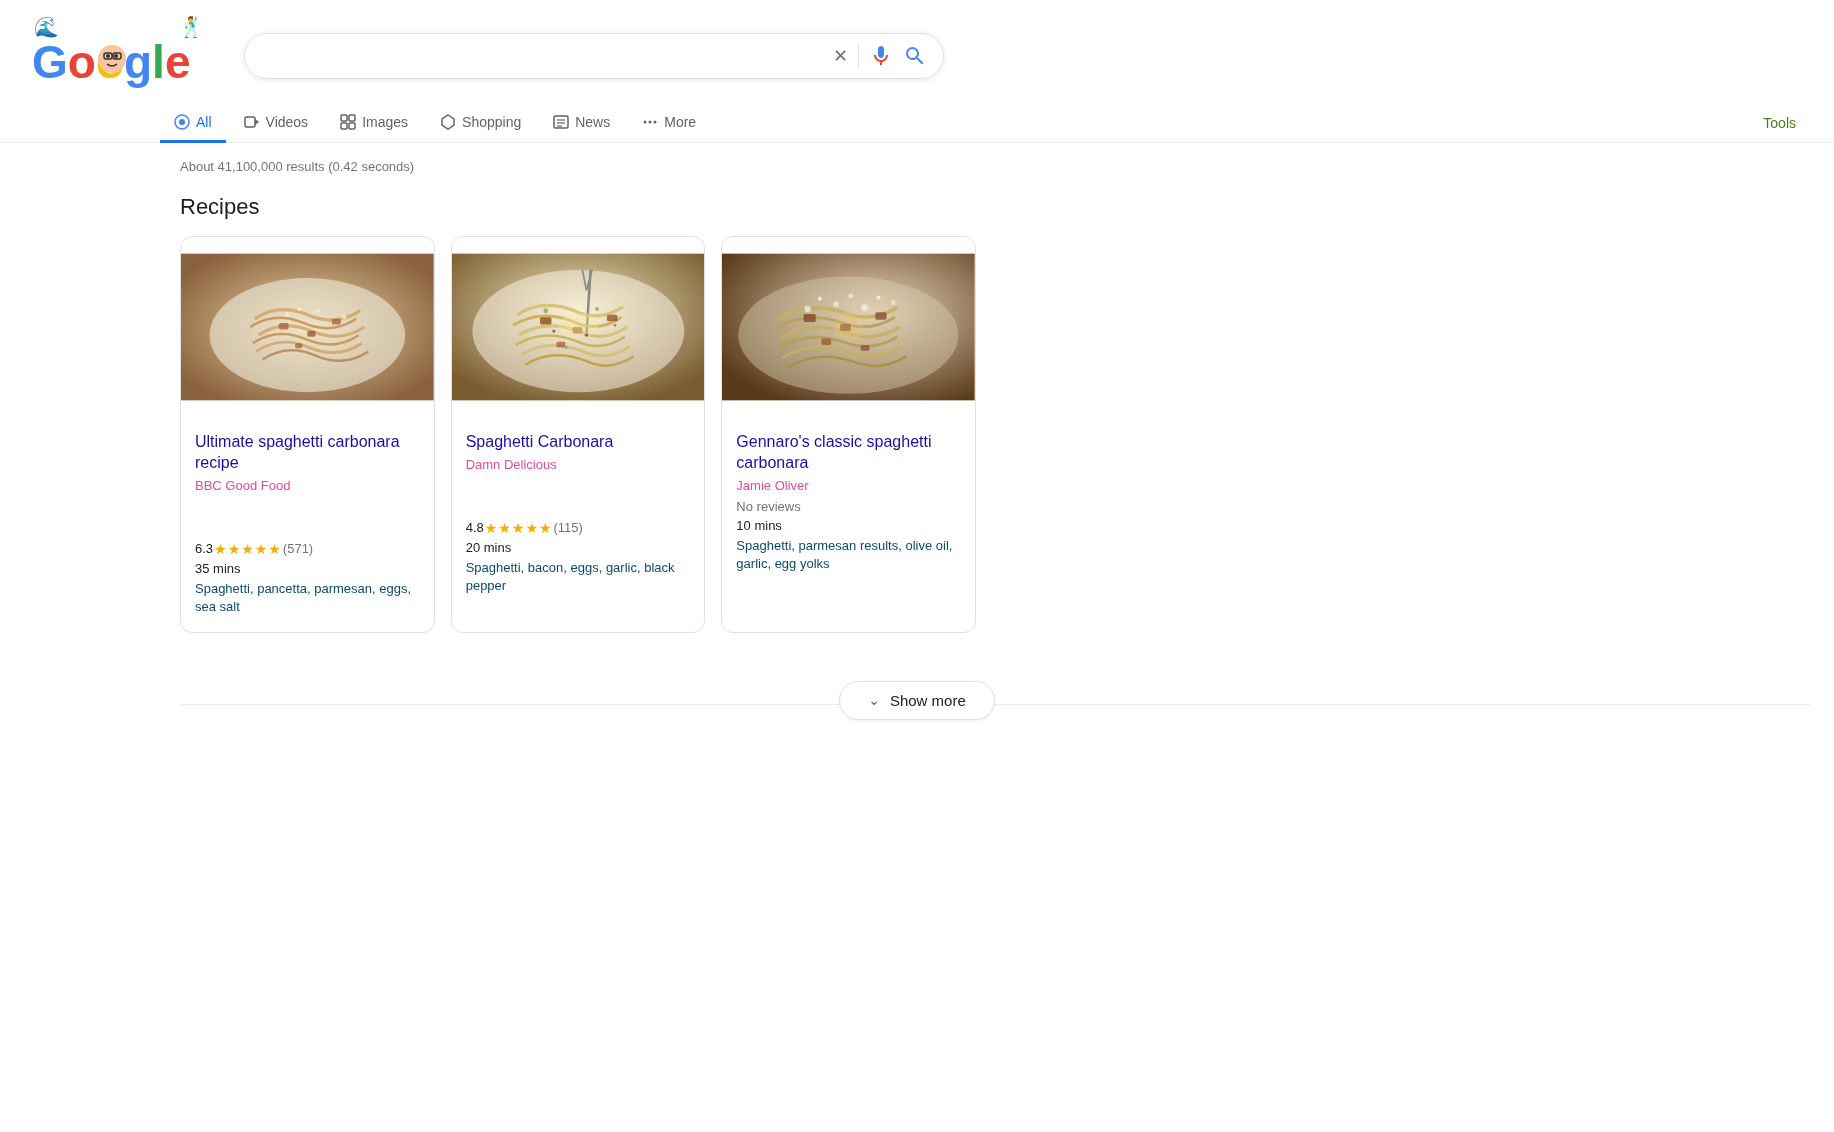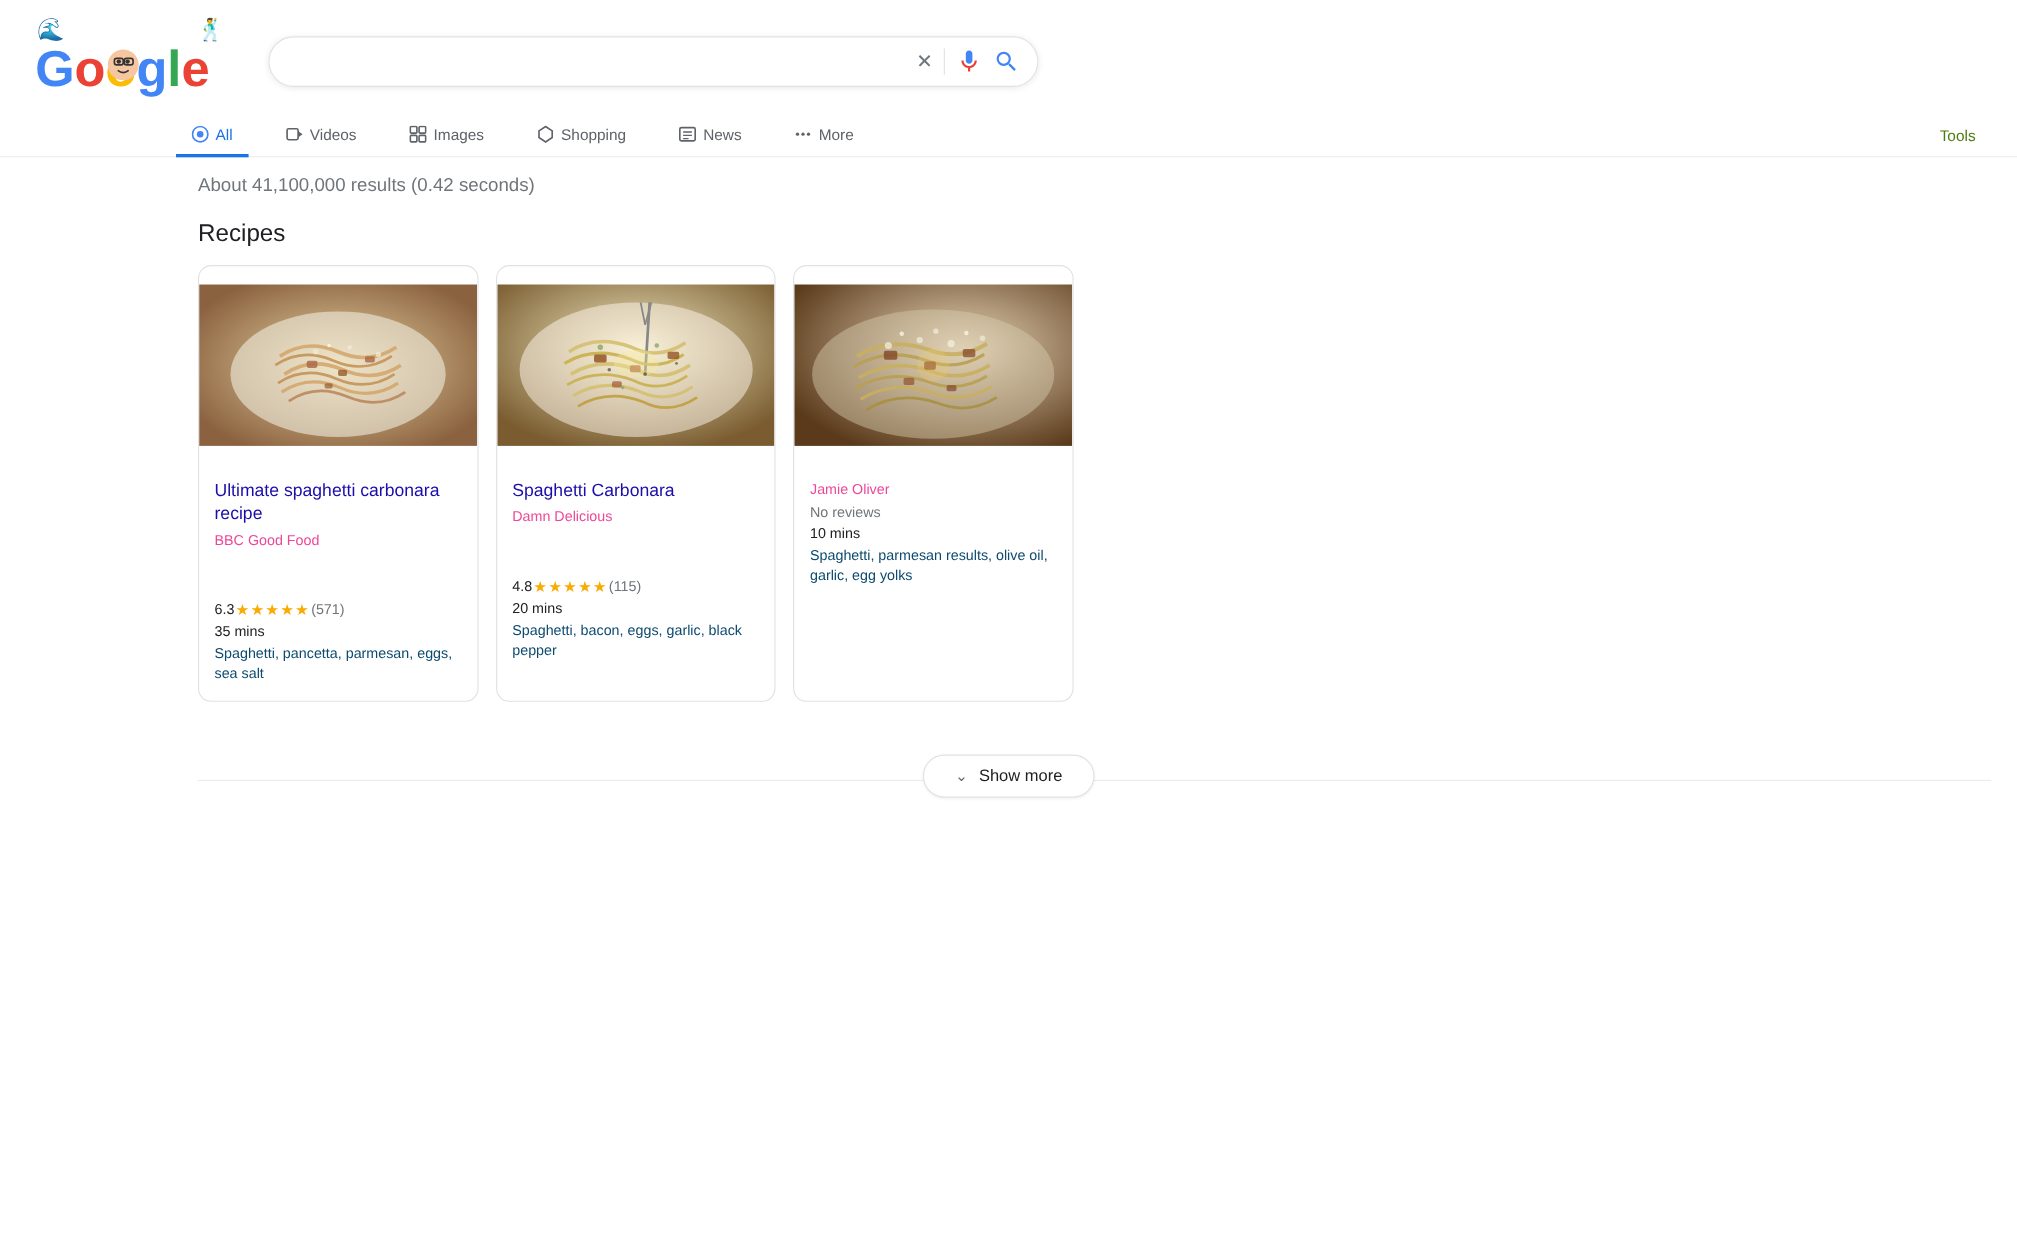--- a/index.html
+++ b/index.html
@@ -81,21 +81,21 @@
       cursor: pointer;
     }
 
     
     .nav-tabs {
       display: flex;
       align-items: center;
       padding: 0 24px 0 160px;
       border-bottom: 1px solid #ebebeb;
       margin-top: 8px;
-      gap: 20px;
+      gap: 4px;
     }
     .nav-tab {
       display: flex;
       align-items: center;
       gap: 6px;
       padding: 10px 14px;
       font-size: 14px;
       color: #5f6368;
       cursor: pointer;
       border-bottom: 3px solid transparent;
@@ -114,21 +114,21 @@
       cursor: pointer;
     }
 
     
     .results-container {
       padding: 16px 24px 16px 180px;
       max-width: 1000px;
     }
     .results-count {
       color: #70757a;
-      font-size: 17px;
+      font-size: 13px;
       margin-bottom: 20px;
     }
     .section-title {
       font-size: 22px;
       font-weight: 400;
       color: #202124;
       margin-bottom: 16px;
     }
 
     
@@ -465,20 +465,21 @@
           <circle cx="175" cy="66" r="4" fill="#f8f4e8" opacity="0.75"></circle>
           <circle cx="210" cy="60" r="3" fill="#f8f4e8" opacity="0.65"></circle>
           <circle cx="120" cy="55" r="2.5" fill="#fffff2" opacity="0.8"></circle>
           <circle cx="158" cy="52" r="3" fill="#f8f4e8" opacity="0.7"></circle>
           <circle cx="192" cy="54" r="2.5" fill="#fffff2" opacity="0.75"></circle>
 
           <circle cx="155" cy="90" r="18" fill="#f5d060" opacity="0.25"></circle>
         </g>
       </svg>
       <div class="card-content">
+        <div class="card-title">Gennaro's classic spaghetti carbonara</div>
         <div class="card-source">Jamie Oliver</div>
         <div class="card-source" style="color:#70757a; font-size:13px; margin-bottom:4px;">No reviews</div>
         <div class="card-time">10 mins</div>
         <div class="card-ingredients">Spaghetti, parmesan results, olive oil, garlic, egg yolks</div>
       </div>
     </div>
 
   </div>
 </div>
 

